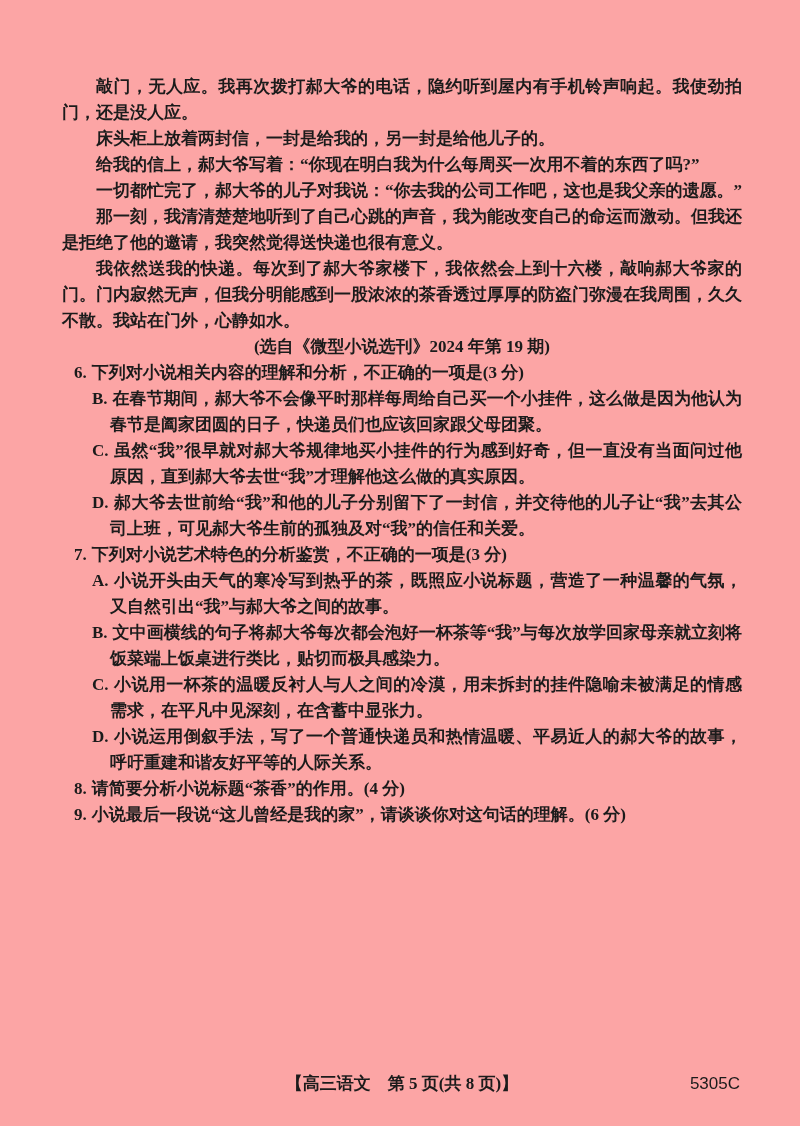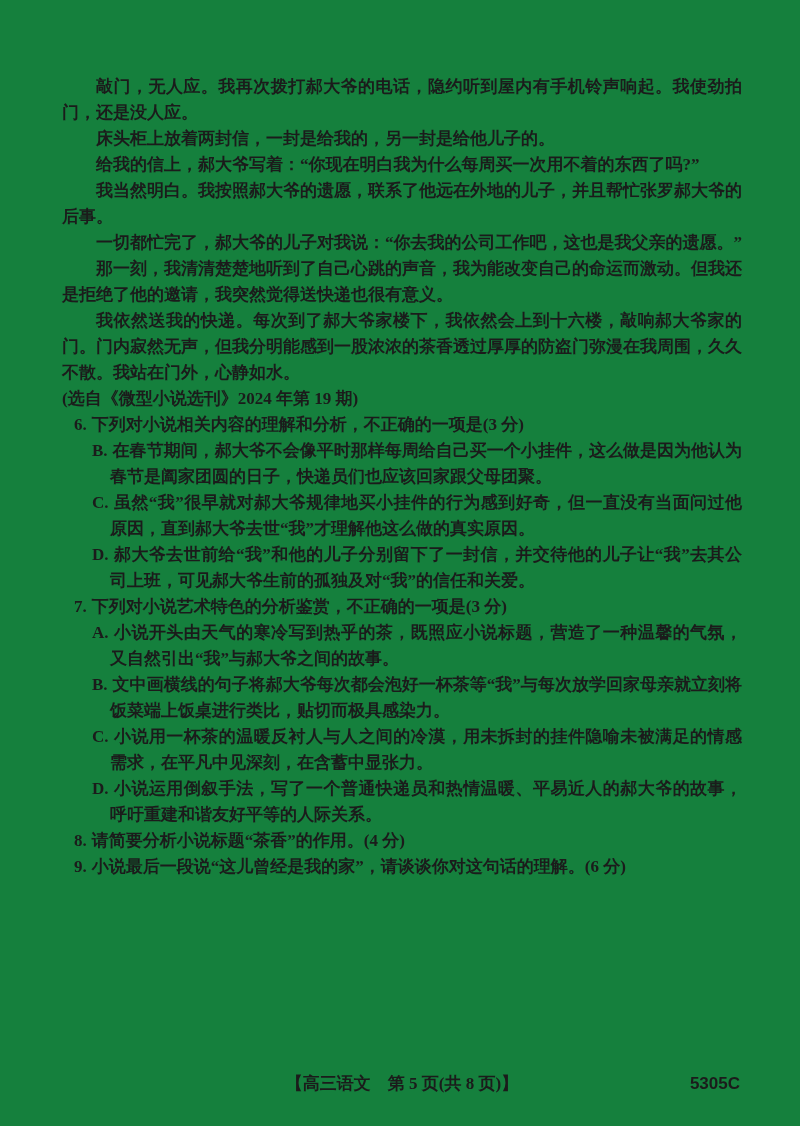--- a/index.html
+++ b/index.html
@@ -7,39 +7,39 @@
   body {
     width: 800px;
     height: 1126px;
     font-family: "Liberation Serif", "DejaVu Serif", serif;
     color: #1b1b1b;
   }
   .page {
     position: relative;
     width: 800px;
     height: 1126px;
-    background: #15803d;
+    background: #fca5a5;
     overflow: hidden;
   }
   .content {
     position: absolute;
     top: 74px;
     left: 62px;
     width: 680px;
     font-size: 17px;
     line-height: 26px;
     font-weight: bold;
     text-align: justify;
     text-justify: inter-ideograph;
   }
   p.para {
     text-indent: 2em;
   }
   p.source {
-    text-align: left;
+    text-align: center;
     text-indent: 0;
   }
   .stem {
     padding-left: 12px;
     font-family: Liberation Serif, serif;
   }
   .stem .qnum {
     margin-right: 5px;
   }
   .option {
@@ -56,34 +56,33 @@
     width: 680px;
     font-size: 17px;
     line-height: 24px;
     font-weight: bold;
     text-align: center;
   }
   .footer .footer-code {
     position: absolute;
     right: 2px;
     top: 0;
-    font-weight: bold;
+    font-weight: normal;
     font-family: "Liberation Sans", "DejaVu Sans", sans-serif;
   }
 </style>
 </head>
 <body>
 
 <div class="page">
   <div class="content">
 
     <p class="para">敲门，无人应。我再次拨打郝大爷的电话，隐约听到屋内有手机铃声响起。我使劲拍门，还是没人应。</p>
     <p class="para">床头柜上放着两封信，一封是给我的，另一封是给他儿子的。</p>
     <p class="para">给我的信上，郝大爷写着：“你现在明白我为什么每周买一次用不着的东西了吗?”</p>
-    <p class="para">我当然明白。我按照郝大爷的遗愿，联系了他远在外地的儿子，并且帮忙张罗郝大爷的后事。</p>
     <p class="para">一切都忙完了，郝大爷的儿子对我说：“你去我的公司工作吧，这也是我父亲的遗愿。”</p>
     <p class="para">那一刻，我清清楚楚地听到了自己心跳的声音，我为能改变自己的命运而激动。但我还是拒绝了他的邀请，我突然觉得送快递也很有意义。</p>
     <p class="para">我依然送我的快递。每次到了郝大爷家楼下，我依然会上到十六楼，敲响郝大爷家的门。门内寂然无声，但我分明能感到一股浓浓的茶香透过厚厚的防盗门弥漫在我周围，久久不散。我站在门外，心静如水。</p>
     <p class="source">(选自《微型小说选刊》2024 年第 19 期)</p>
 
     <div class="question">
       <p class="stem">
         <span class="qnum">6.</span><span>下列对小说相关内容的理解和分析，不正确的一项是(3 分)</span>
       </p>
       <p class="option">

